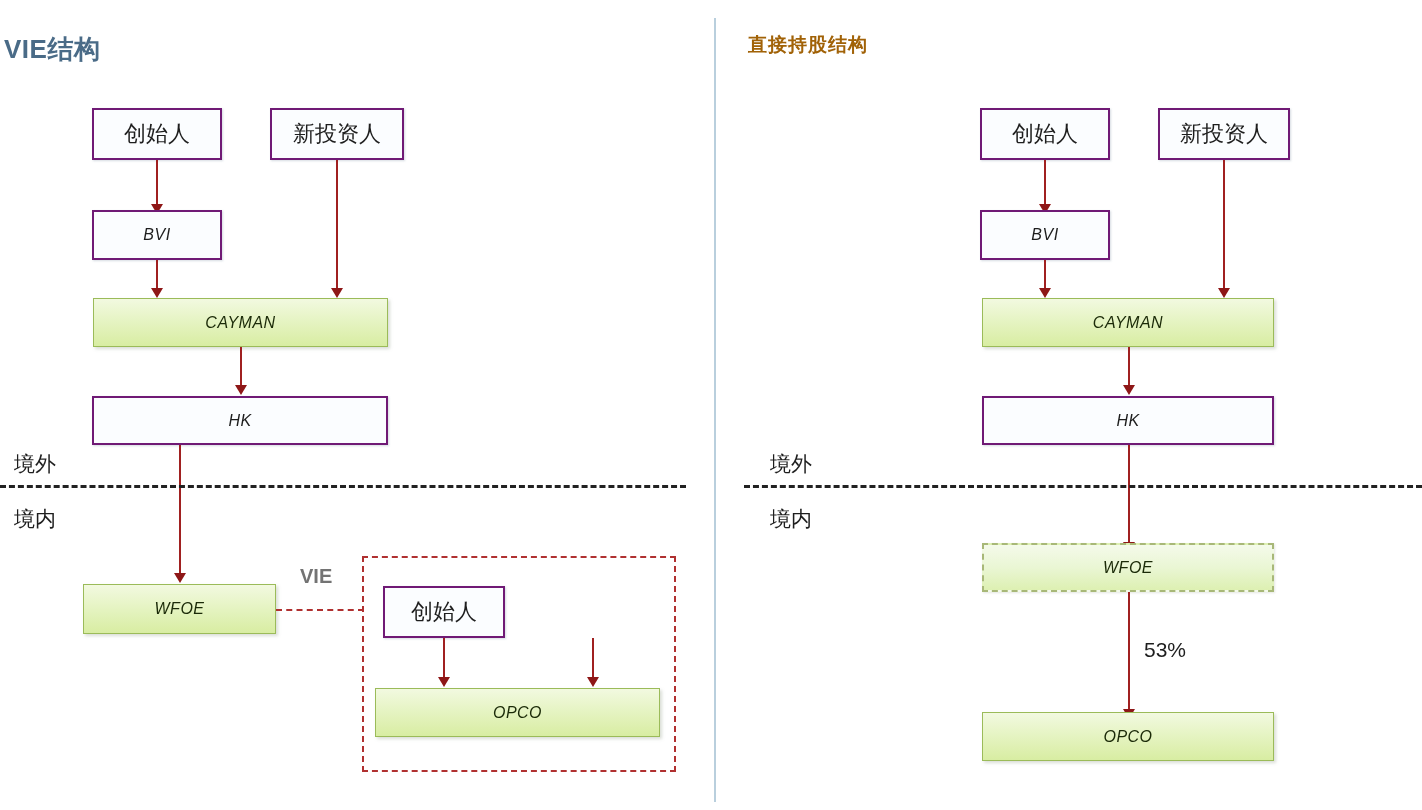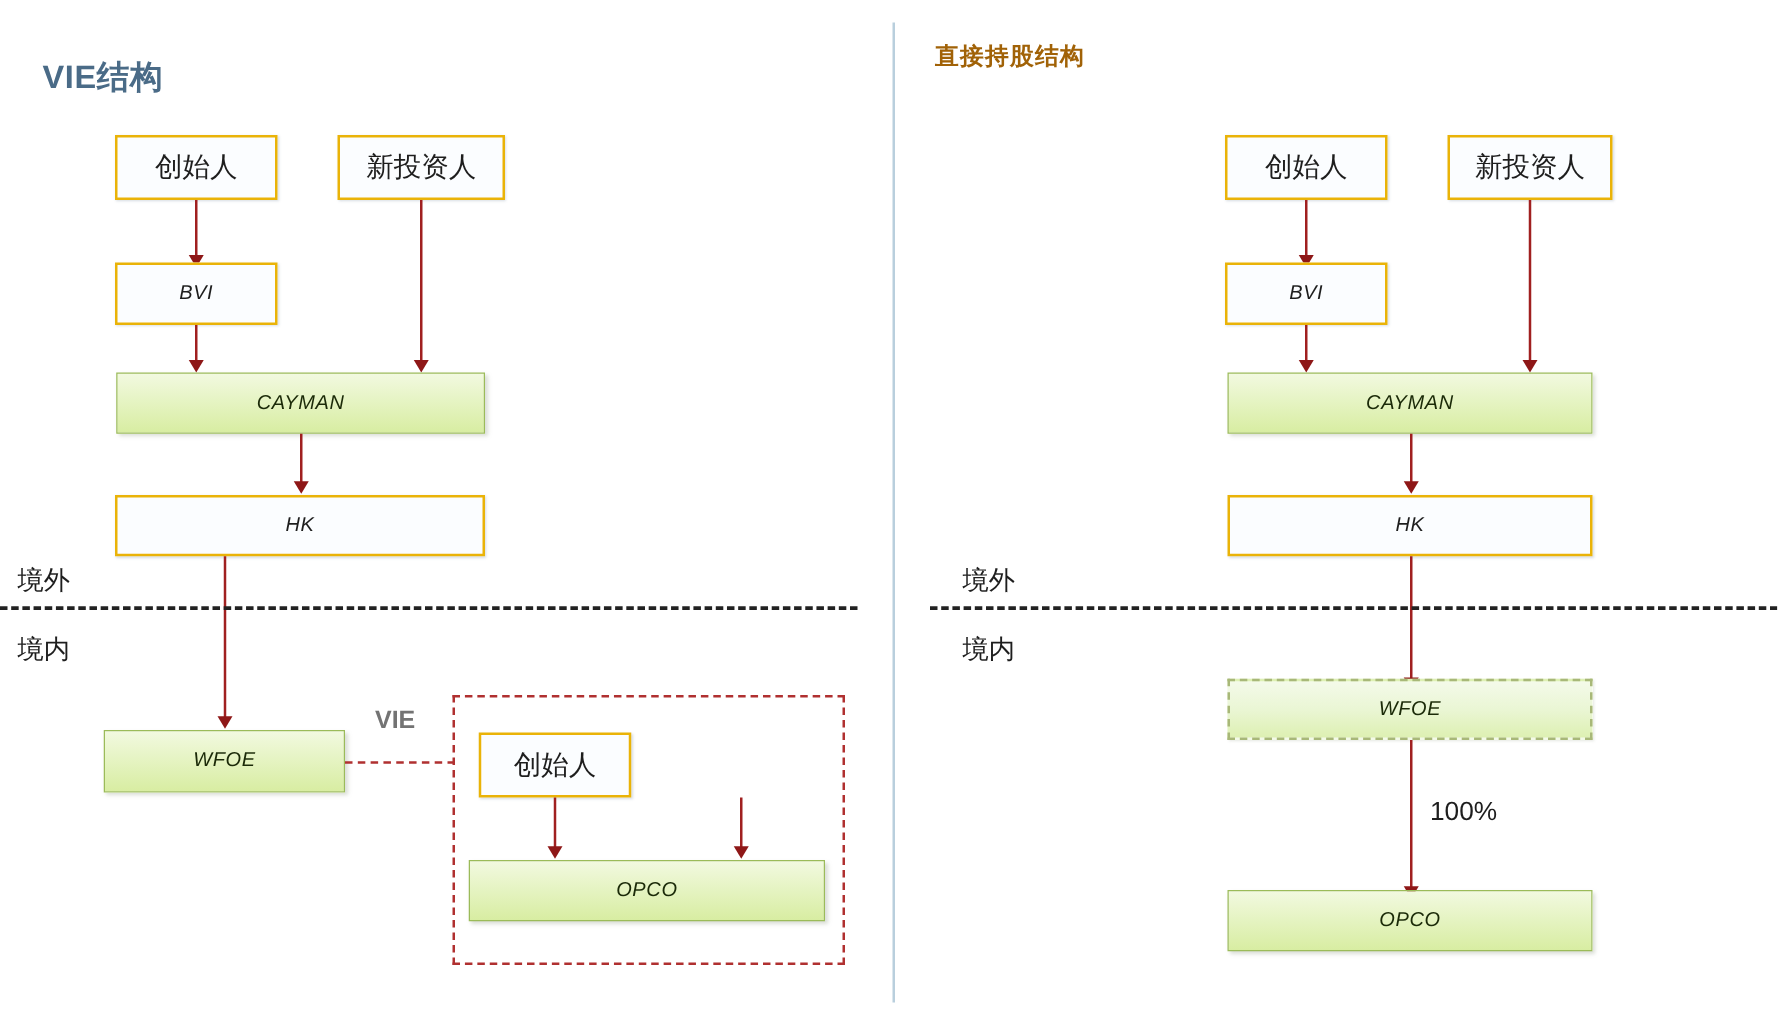--- a/index.html
+++ b/index.html
@@ -14,29 +14,28 @@
     position: relative;
     width: 1422px;
     height: 810px;
     background: #ffffff;
     overflow: hidden;
   }
 
   
   .title-vie {
     position: absolute;
-    left: 34px;
+    left: 4px;
     top: 32px;
     font-family: "Liberation Sans", "DejaVu Sans", sans-serif;
     font-size: 26px;
     font-weight: bold;
     color: #4a6b87;
     letter-spacing: 0.5px;
     white-space: nowrap;
-    margin-top: 12px;
   }
   .title-direct {
     position: absolute;
     left: 748px;
     top: 32px;
     font-family: "Liberation Serif", "DejaVu Serif", serif;
     font-size: 19px;
     font-weight: bold;
     color: #a16207;
     letter-spacing: 1px;
@@ -58,21 +57,21 @@
     position: absolute;
     box-sizing: border-box;
     display: flex;
     align-items: center;
     justify-content: center;
     font-size: 22px;
     color: #1e1e1e;
     white-space: nowrap;
   }
   .box-plain {
-    border: 2px solid #eab308;
+    border: 2px solid #701a75;
     background: #fbfdff;
     box-shadow: 1px 1px 2px rgba(120,140,160,0.30);
   }
   .box-green {
     border: 1px solid #9bbb59;
     background: linear-gradient(to bottom, #f2f9e0 0%, #e6f4c4 45%, #d8eda2 100%);
     box-shadow: 2px 2px 3px rgba(150,160,140,0.35);
     color: #1b2a08;
   }
   .box-green-dashed {
@@ -214,17 +213,17 @@
 
   <div class="arrow" style="left:1128px; top:445px; height:98px;"></div>
 
   <div class="region-label" style="left:770px; top:450px;">境外</div>
   <div class="region-divider" style="left:744px; top:485px; width:678px;"></div>
   <div class="region-label" style="left:770px; top:505px;">境内</div>
 
   <div class="box box-green-dashed box-en" style="left:982px; top:543px; width:292px; height:49px;">WFOE</div>
 
   <div class="arrow" style="left:1128px; top:592px; height:118px;"></div>
-  <div class="edge-label" style="left:1144px; top:638px;">100%</div>
+  <div class="edge-label" style="left:1144px; top:638px;">53%</div>
 
   <div class="box box-green box-en" style="left:982px; top:712px; width:292px; height:49px;">OPCO</div>
 
 </div>
 
 </body></html>

